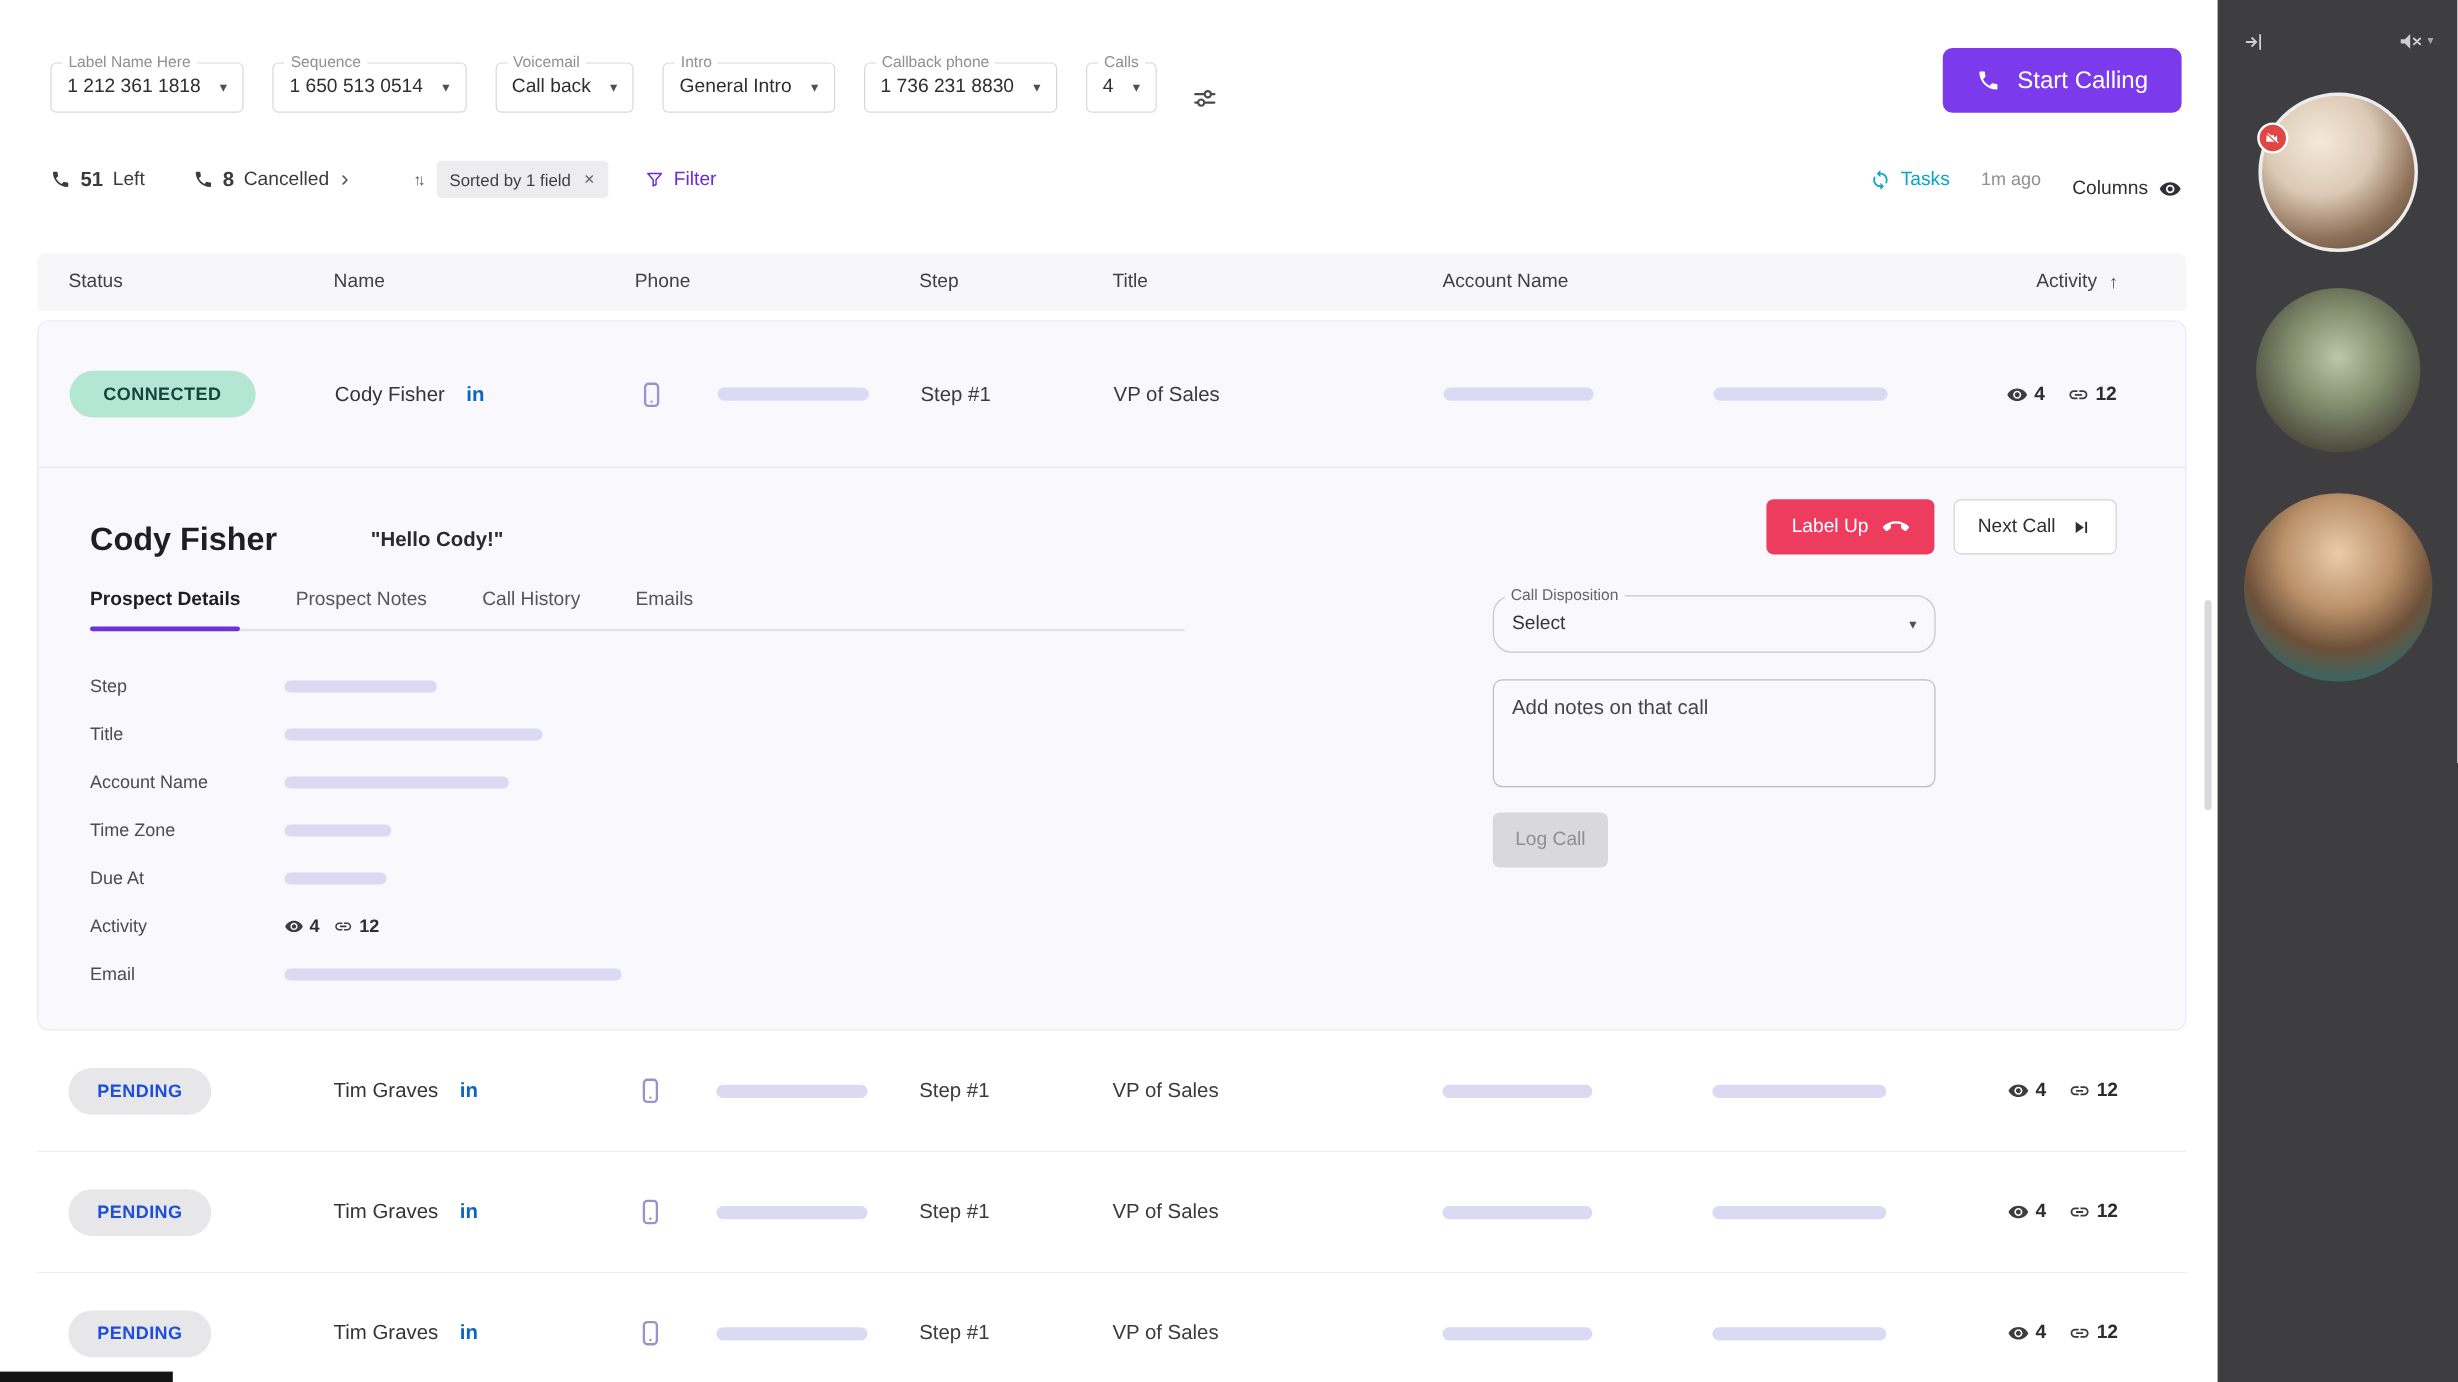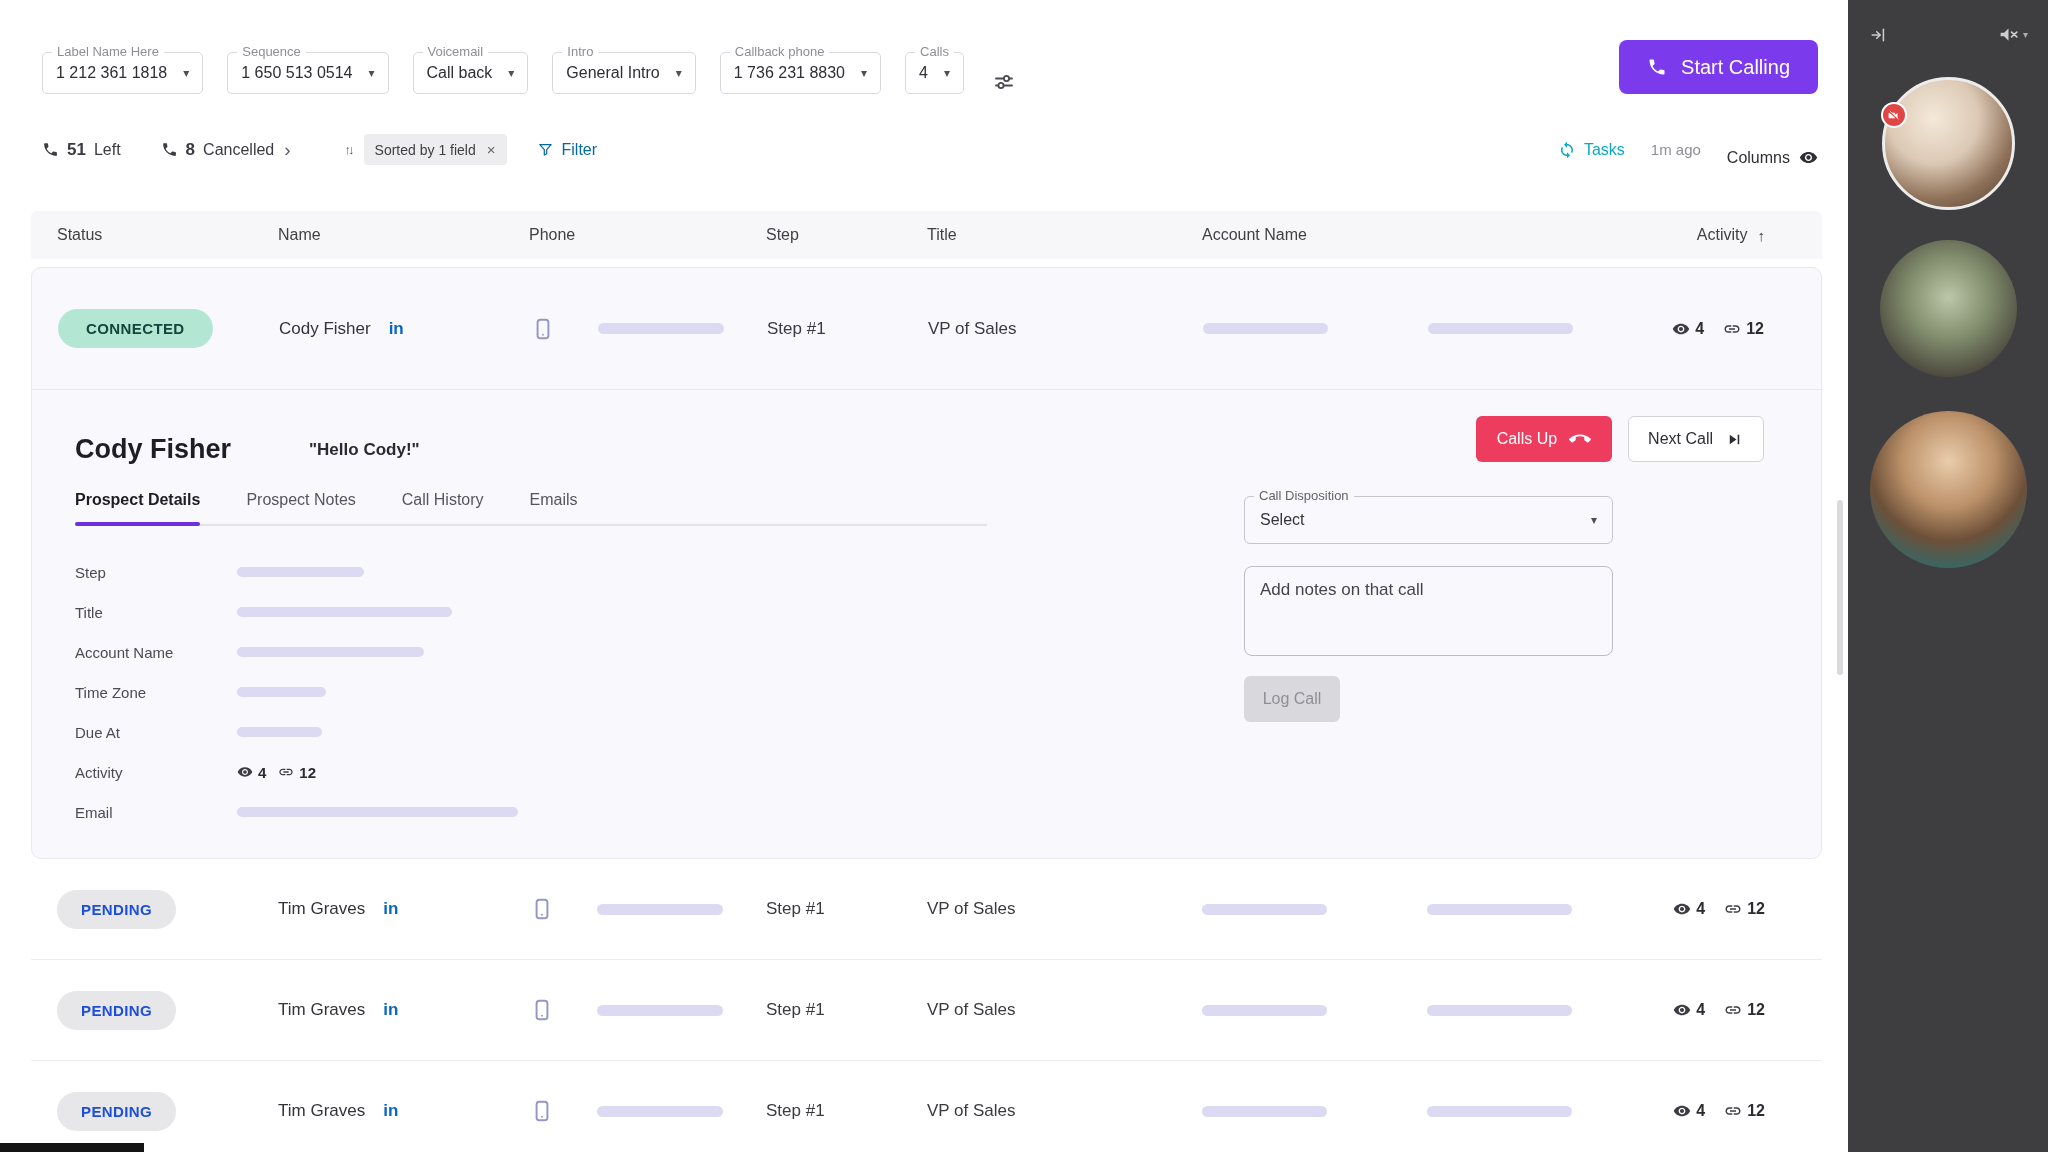--- a/index.html
+++ b/index.html
@@ -23,21 +23,21 @@
   .statsbar { display:flex; align-items:center; margin:38px 30px 0 42px; font-size:16px; color:#3a3a41; }
   .stat { display:flex; align-items:center; gap:8px; }
   .stat .cnt { font-weight:bold; font-size:17px; }
   .stat-left { margin-right:40px; }
   .stat-cancelled { margin-right:54px; }
   .chev { font-size:19px; color:#5a5a61; margin-left:2px; }
   .sort-glyph { font-size:13px; letter-spacing:-3px; color:#5a5a61; margin-right:12px; }
   .chip { display:flex; align-items:center; gap:11px; background:#ededf0; border-radius:4px; padding:7px 11px;
           font-size:14px; color:#3e3e45; cursor:pointer; margin-right:30px; }
   .chip .x { color:#64646b; font-size:15px; cursor:pointer; }
-  .filter { display:flex; align-items:center; gap:8px; cursor:pointer; color:#0369a1; }
+  .filter { display:flex; align-items:center; gap:8px; cursor:pointer; color:#6d28d9; }
   .right-group { margin-left:auto; display:flex; align-items:center; gap:26px; }
   .tasks { display:flex; align-items:center; gap:8px; color:#0ba7c4; cursor:pointer; }
   .ago { color:#8e8e96; font-size:15px; }
   .columns { display:flex; align-items:center; gap:9px; cursor:pointer; color:#2f2f35;margin-top:16px; }
 
   
   .table { margin:44px 26px 0 31px; }
   .grid-row { display:grid; grid-template-columns:215px 245px 255px 160px 270px 430px 1fr; align-items:center; }
   .thead { height:48px; background:#f7f7f9; border-radius:6px 6px 0 0; font-size:16px; color:#3f3f46; }
   .c-status { padding-left:26px; }
@@ -89,21 +89,21 @@
   .drows { margin-top:26px; }
   .drow { display:flex; align-items:center; height:40px; }
   .dlabel { width:162px; font-size:15px; color:#4b4b53; }
   .sk.d-step { width:127px; } .sk.d-title { width:215px; } .sk.d-account { width:187px; }
   .sk.d-due { width:85px; } .sk.d-tz { width:89px; } .sk.d-email { width:281px; }
   .drow .sk { height:10px; }
   .d-act { display:flex; align-items:center; }
   .d-act .act-num { font-size:15px; }
 
   .right-col { position:absolute; top:106px; right:208px; width:369px; }
-  .select-box { position:relative; height:48px; border:1px solid #c6c6cf; border-radius:6px; display:flex;
+  .select-box { position:relative; height:48px; border:1px solid #c6c6cf; border-radius:16px; display:flex;
                 align-items:center; justify-content:space-between; padding:0 15px; cursor:pointer; background:transparent; }
   .select-box .flabel { position:absolute; top:-9px; left:9px; padding:0 5px; background:#f9f8fd; font-size:13px; color:#63636b; }
   .select-box .fvalue { font-size:16px; color:#33333a; }
   .notes { margin-top:22px; width:100%; height:90px; border:1px solid #bcbcc5; border-radius:8px; background:transparent;
            font-family:inherit; font-size:17px; color:#33333a; padding:13px 15px; resize:none; }
   .notes::placeholder { color:#44444b; opacity:1; }
   .btn-log { margin-top:16px; height:46px; width:96px; border:none; border-radius:6px; background:#d9d9dd; color:#8e8e95;
              font-family:inherit; font-size:16px; cursor:default; }
 
   .scroll-thumb { position:absolute; right:5px; top:500px; width:6px; height:175px; background:#d9d9de; border-radius:3px; }
@@ -289,21 +289,21 @@
         </div>
       </div>
 
       <div class="detail">
         <div class="detail-head">
           <span class="detail-name">Cody Fisher</span>
           <span class="greeting">"Hello Cody!"</span>
         </div>
         <div class="detail-buttons">
           <button class="btn-hangup">
-            <span>Calls Up</span>
+            <span>Label Up</span>
             <span>
               <svg width="22" height="22" viewBox="0 0 24 24" fill="currentColor">
                   <path d="M12 9c-1.6 0-3.15.25-4.6.72v3.1c0 .39-.23.74-.56.9-.98.49-1.87 1.12-2.66 1.85-.18.18-.43.29-.7.29-.28 0-.53-.11-.71-.29L.29 13.08c-.18-.17-.29-.42-.29-.7 0-.28.11-.53.29-.71C3.34 8.78 7.46 7 12 7s8.66 1.78 11.71 4.67c.18.18.29.43.29.71 0 .28-.11.53-.29.7l-2.48 2.49c-.18.18-.43.29-.71.29-.27 0-.52-.11-.7-.28-.79-.74-1.69-1.36-2.67-1.85-.33-.16-.56-.5-.56-.9v-3.1C15.15 9.25 13.6 9 12 9z"></path>
                 </svg>
             </span>
           </button>
           <button class="btn-next">
             <span>Next Call</span>
             <span>
               <svg width="19" height="19" viewBox="0 0 24 24" fill="currentColor">

